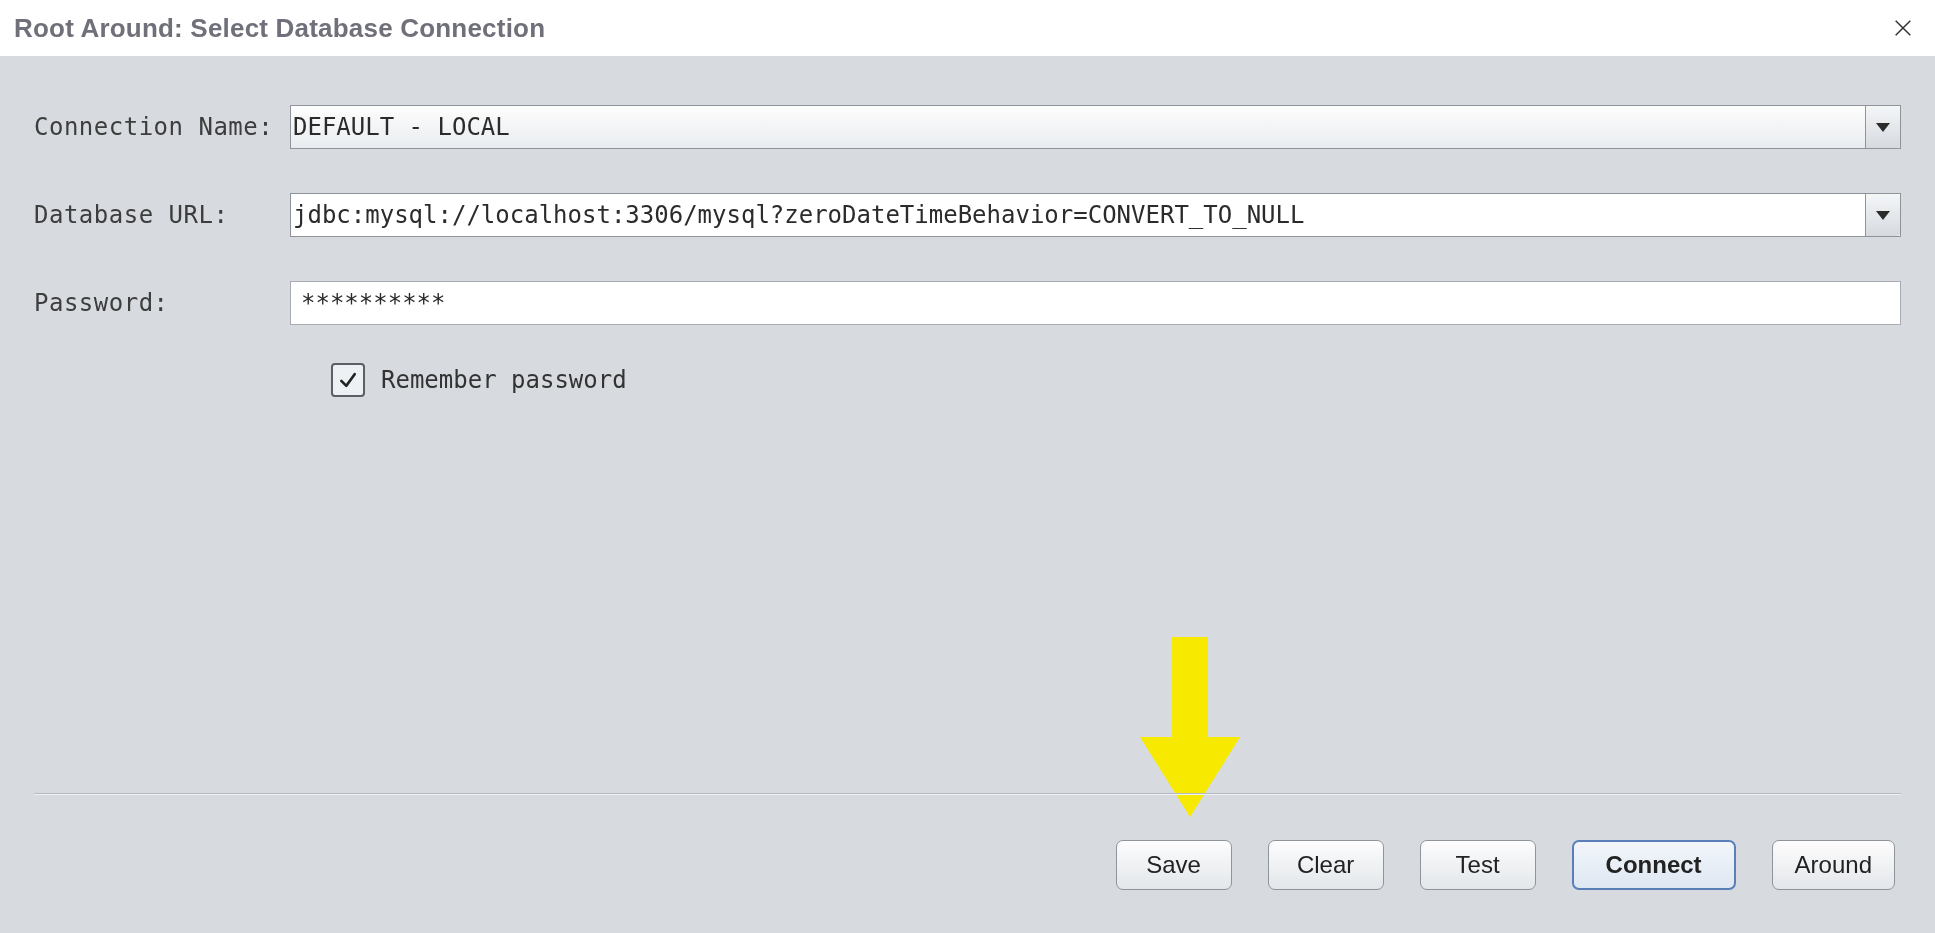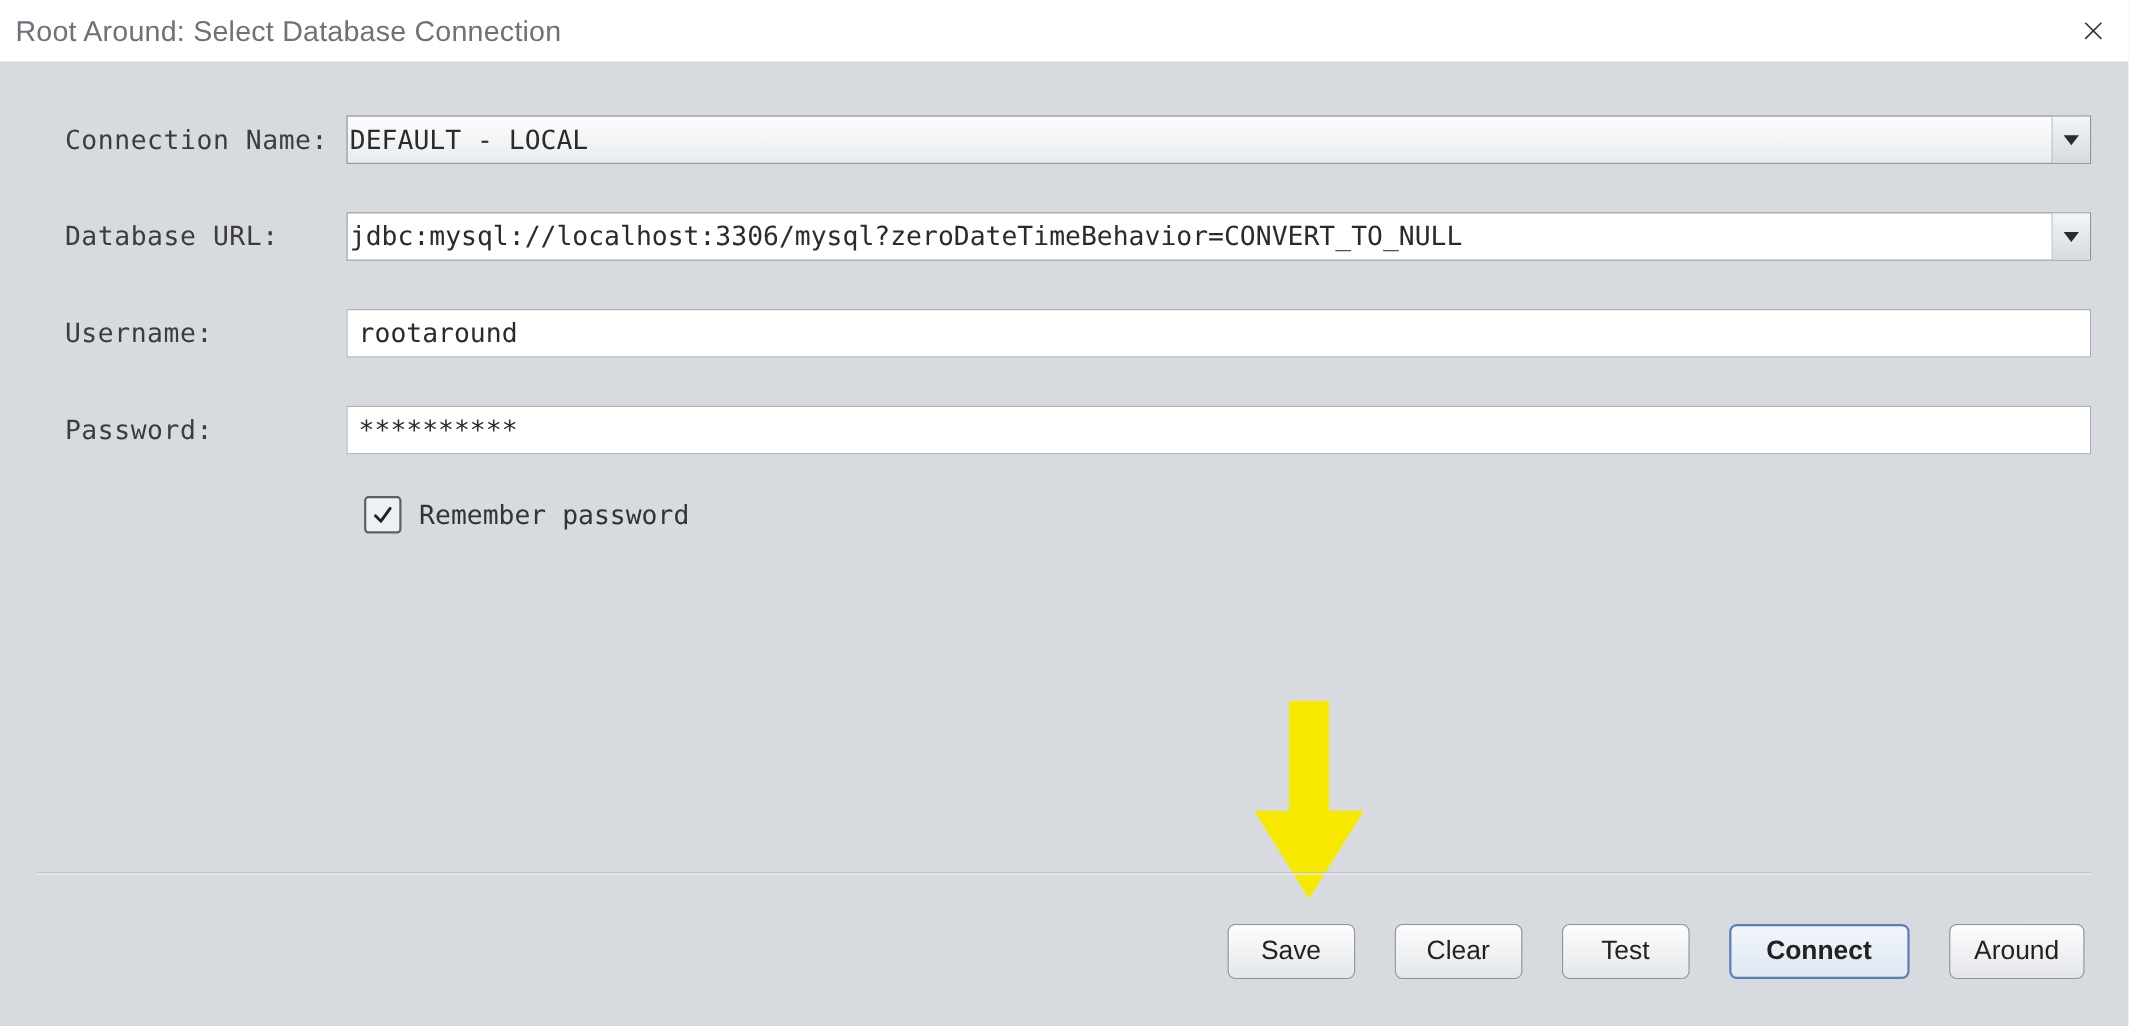--- a/index.html
+++ b/index.html
@@ -19,21 +19,21 @@
     height: 56px;
     display: flex;
     align-items: center;
     justify-content: space-between;
     padding: 0 14px 0 14px;
     background: #ffffff;
     color: #6f7079;
     font-family: "Segoe UI", "Helvetica Neue", Arial, sans-serif;
     font-size: 26px;
   }
-  .titlebar .title { letter-spacing: .2px; }
+  .titlebar .title { letter-spacing: .2px; font-weight: bold; }
   .close-x {
     width: 36px; height: 36px;
     display: flex; align-items: center; justify-content: center;
     color: #444; cursor: pointer;
   }
   .close-x svg { width: 22px; height: 22px; }
 
   
   .dialog {
     position: relative;
@@ -43,21 +43,20 @@
     border-top: 1px solid #d7dbe0;
   }
 
   .form {
     padding: 48px 34px 0 34px;
   }
   .row {
     display: flex;
     align-items: center;
     margin-bottom: 44px;
-    margin-left: 25px;
   }
   .lbl {
     width: 256px;
     color: #3d3d3d;
     font-weight: 500;
     letter-spacing: .5px;
   }
   .field-wrap {
     flex: 1;
     position: relative;
@@ -214,26 +213,20 @@
       <div class="field-wrap">
         <div class="combobox flat">
           <span class="combo-text">jdbc:mysql://localhost:3306/mysql?zeroDateTimeBehavior=CONVERT_TO_NULL</span>
           <span class="combo-btn">
               <span class="tri"></span>
             </span>
         </div>
       </div>
     </div>
 
-    <div class="row">
-      <div class="lbl">Username:</div>
-      <div class="field-wrap">
-        <input class="textbox" value="rootaround" style="">
-      </div>
-    </div>
 
     <div class="row">
       <div class="lbl">Password:</div>
       <div class="field-wrap">
         <input class="textbox" value="**********" style="">
       </div>
     </div>
 
     <div class="check-row">
       <span class="chk">

